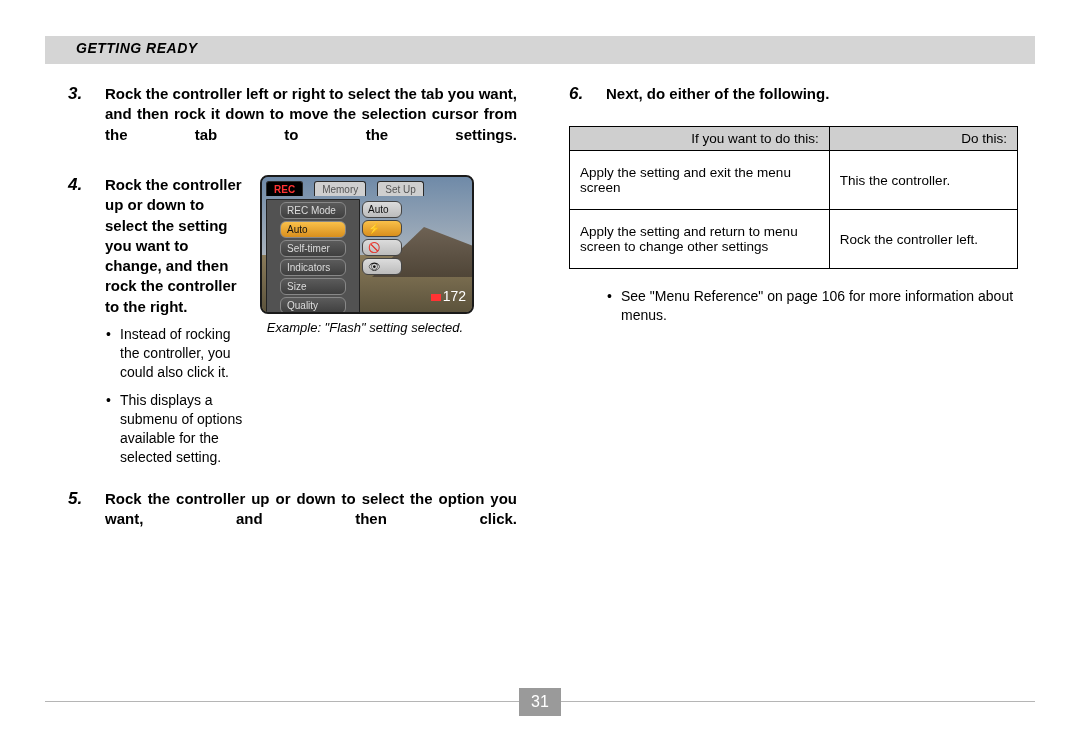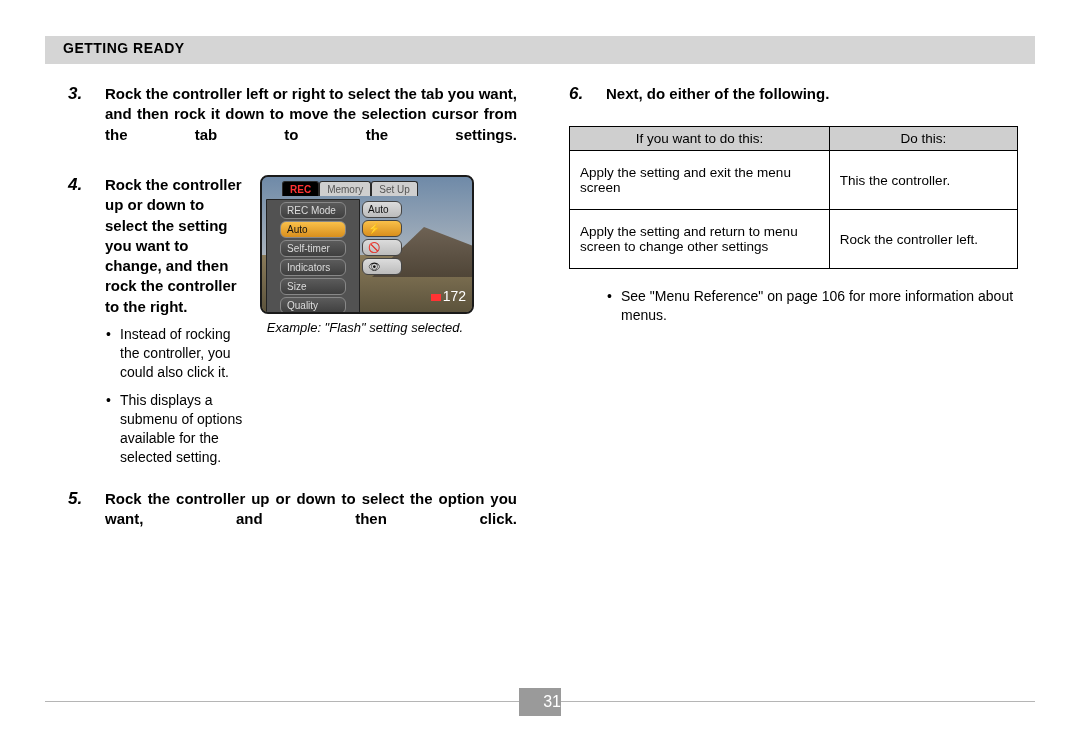--- a/index.html
+++ b/index.html
@@ -1,18 +1,18 @@
 <!DOCTYPE html>
 <html><head>
 <meta charset="utf-8">
 <style>
   html,body{margin:0;padding:0;background:#fff;font-family:Helvetica,Arial,sans-serif;color:#000}
   .page{width:1080px;height:730px;position:relative;background:#fff}
   .header-bar{position:absolute;left:45px;right:45px;top:36px;height:28px;background:#d5d5d5}
-  .breadcrumb{position:absolute;left:63px;top:40px;font-weight:bold;font-size:14px;letter-spacing:0.5px}
+  .breadcrumb{position:absolute;left:76px;top:40px;font-weight:bold;font-style:italic;font-size:14px;letter-spacing:0.5px}
   .columns{position:absolute;left:68px;top:84px;width:950px;display:flex;gap:52px}
   .col{width:450px}
   .step-item{margin-bottom:10px}
   .step-num{font-weight:bold;font-style:italic;font-size:17px;float:left;width:24px}
   .step-head{font-weight:bold;font-size:15px;margin-left:37px;line-height:1.35}
   .step-head.justify{text-align:justify;text-align-last:justify;}
   .step-head.justify:after{content:"";display:inline-block;width:100%}
   ul.sub{list-style:none;margin:8px 0 12px 0;padding:0}
   ul.sub li{font-size:14px;line-height:1.35;padding-left:52px;position:relative;margin-bottom:10px}
   ul.sub li:before{content:"•";position:absolute;left:38px;top:0}
@@ -20,40 +20,40 @@
   .row4{display:flex;gap:16px;margin-bottom:8px}
   .row4-left{width:176px}
   .row4-right{width:210px}
   .caption{font-style:italic;font-size:13px;text-align:center;margin-top:6px;line-height:1.25}
 
   
   .lcd{width:210px;height:135px;border-radius:8px;background:linear-gradient(#6a7a8a 0%,#a38f6e 55%,#8f8166 100%);position:relative;border:2px solid #1a1a1a;overflow:hidden}
   .lcd-sky{position:absolute;left:0;top:0;right:0;height:58%;background:linear-gradient(#6f8aa8,#a9b3bd)}
   .lcd-ground{position:absolute;left:0;bottom:0;right:0;height:42%;background:linear-gradient(#8a7b5a,#5c533c)}
   .mountain{position:absolute;left:110px;top:50px;width:130px;height:50px;background:linear-gradient(#6e6254,#4f4537);clip-path:polygon(0% 100%,40% 0%,100% 60%,100% 100%)}
-  .tabs{position:absolute;left:20px;top:4px;display:flex;gap:1px}
+  .tabs{position:absolute;left:4px;top:4px;display:flex;gap:12px}
   .tab{font-size:10px;padding:2px 7px 1px;border:1px solid #2a2a2a;border-bottom:none;background:#cfcfcf;color:#555;border-radius:3px 3px 0 0;margin-right:-1px}
   .tab.active{background:#000;color:#f33;font-weight:bold}
   .menu-box{position:absolute;left:4px;top:22px;width:92px;background:#525252;border:1px solid #222;border-radius:0 0 4px 4px}
   .menu-item{font-size:10px;color:#ddd;padding:2px 6px;border:1px solid #888;border-radius:6px;margin:2px 13px;background:linear-gradient(#5b5b5b,#3f3f3f)}
   .menu-item.sel{background:linear-gradient(#f9c04a,#d98f1d);color:#111}
   .sub-box{position:absolute;left:98px;top:22px;width:44px}
   .sub-item{font-size:10px;color:#111;padding:2px 5px;border:1px solid #444;border-radius:6px;margin:2px 2px;background:linear-gradient(#dcdcdc,#bcbcbc);text-align:left}
   .sub-item.sel{background:linear-gradient(#f9c04a,#d98f1d)}
   .lcd-foot{position:absolute;right:6px;bottom:8px;font-size:14px;color:#fff}
   .lcd-foot .card{display:inline-block;width:10px;height:7px;background:#f33;margin-right:2px;vertical-align:middle}
 
   
   table.actions{border-collapse:collapse;width:100%;font-size:13.5px}
-  table.actions th{background:#cfcfcf;font-weight:normal;text-align:center;padding:4px 10px;border:1px solid #000}
+  table.actions th{background:#cfcfcf;font-weight:normal;text-align:right;padding:4px 10px;border:1px solid #000}
   table.actions td{padding:14px 10px;border:1px solid #000;vertical-align:middle}
 
   
   .hr{position:absolute;left:45px;right:45px;bottom:28px;height:1px;background:#b5b5b5}
-  .pagenum-box{position:absolute;left:50%;bottom:14px;transform:translateX(-50%);width:42px;height:28px;background:#9a9a9a;color:#fff;font-size:16px;line-height:28px;text-align:right}
+  .pagenum-box{position:absolute;left:50%;bottom:14px;transform:translateX(-50%);width:42px;height:28px;background:#9a9a9a;color:#fff;font-size:16px;line-height:28px;text-align:center}
 </style>
 </head>
 <body>
 
 <div class="page">
 
   <div class="header-bar"></div>
   <div class="breadcrumb">GETTING READY</div>
 
   <div class="columns">

